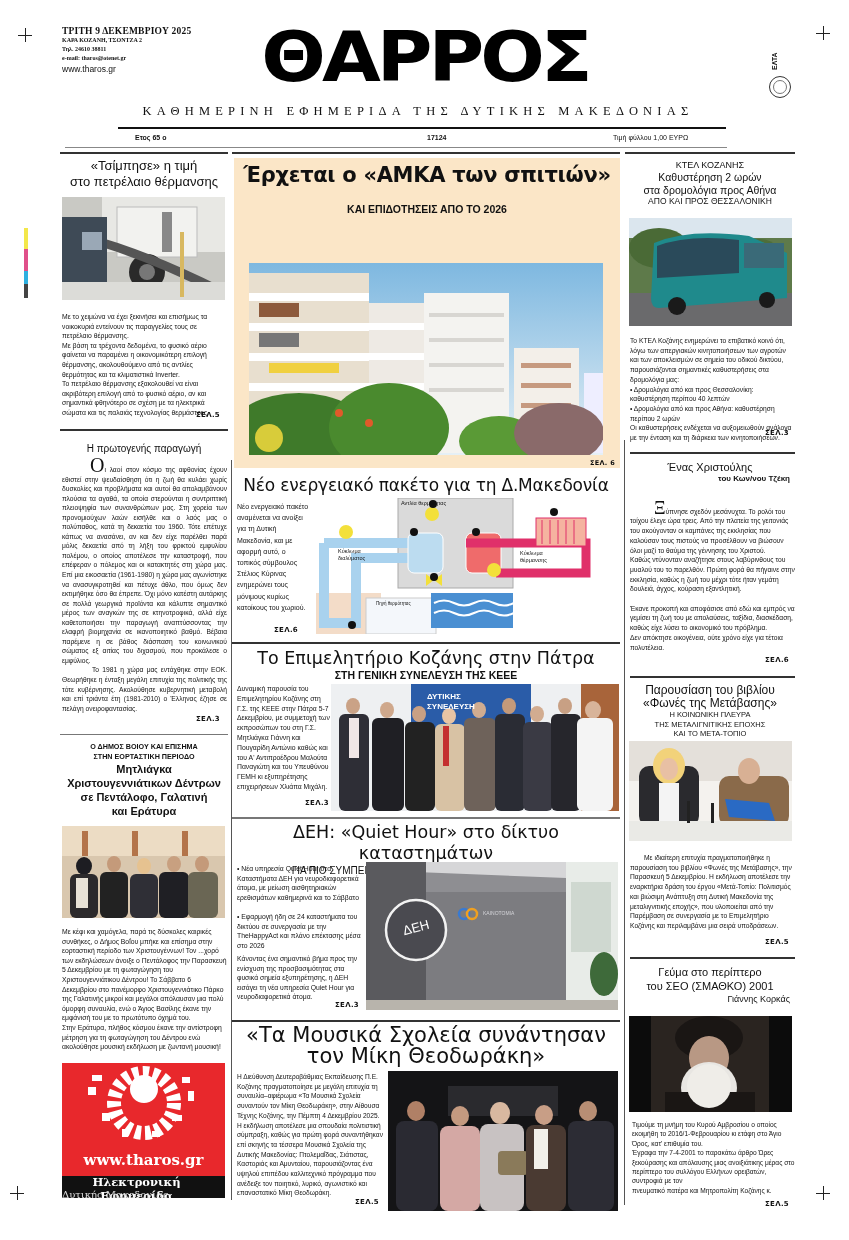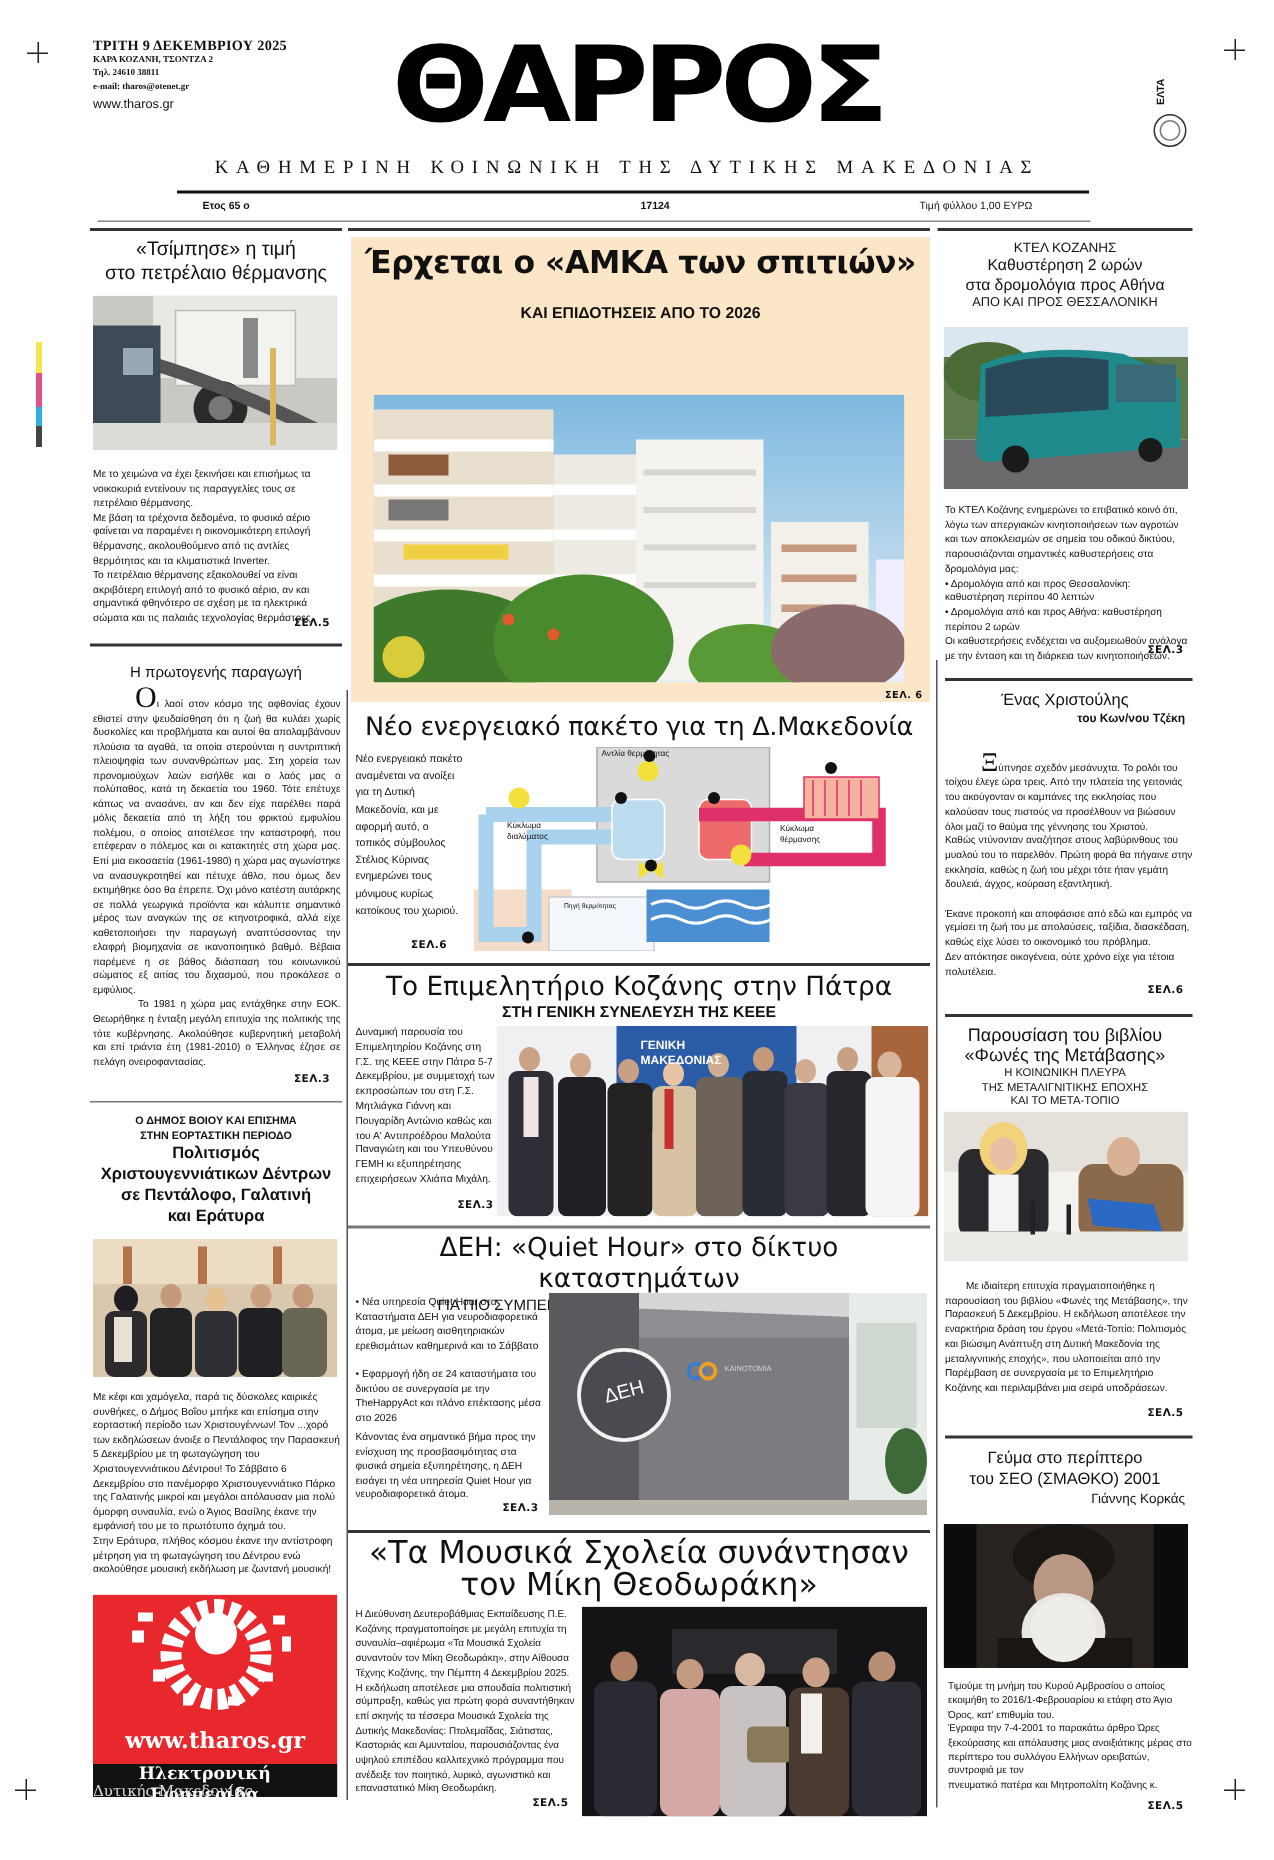--- a/index.html
+++ b/index.html
@@ -63,21 +63,21 @@
   <div class="www">www.tharos.gr</div>
 </div>
 
 <div class="logo">ΘΑΡΡΟΣ</div>
 
 <div class="elta">
   <div class="word">ΕΛΤΑ</div>
   <div class="circ"></div>
 </div>
 
-<div class="subtitle">ΚΑΘΗΜΕΡΙΝΗ ΚΟΙΝΩΝΙΚΗ ΤΗΣ ΔΥΤΙΚΗΣ ΜΑΚΕΔΟΝΙΑΣ</div>
+<div class="subtitle">ΚΑΘΗΜΕΡΙΝΗ ΕΦΗΜΕΡΙΔΑ ΤΗΣ ΔΥΤΙΚΗΣ ΜΑΚΕΔΟΝΙΑΣ</div>
 <div class="rule-thick"></div>
 <div class="infoline">
   <span style="left:70px">Ετος 65 ο</span>
   <span style="left:362px">17124</span>
   <span style="left:548px;font-weight:normal;">Τιμή φύλλου  1,00 ΕΥΡΩ</span>
 </div>
 <div class="rule-thin"></div>
 
 <div class="hr" style="left:60px;top:152px;width:168px;"></div>
 <div class="col" style="left:60px;top:158px;width:168px;">
@@ -116,21 +116,21 @@
 </div>
 <div class="sel" style="left:196px;top:715px;">ΣΕΛ.3</div>
 
 <div class="hr" style="left:60px;top:734px;width:168px;height:1px;background:#777;"></div>
 <div class="col" style="left:60px;top:742px;width:168px;">
   <div class="h-art" style="font-size:7.2px;line-height:10px;">
     <div>Ο ΔΗΜΟΣ ΒΟΙΟΥ ΚΑΙ ΕΠΙΣΗΜΑ</div>
     <div>ΣΤΗΝ ΕΟΡΤΑΣΤΙΚΗ ΠΕΡΙΟΔΟ</div>
   </div>
   <div class="h-art" style="font-size:11px;line-height:14px;">
-    <div>Πολιτισμός</div>
+    <div>Μητλιάγκα</div>
     <div>Χριστουγεννιάτικων Δέντρων</div>
     <div>σε Πεντάλοφο, Γαλατινή</div>
     <div>και Εράτυρα</div>
   </div>
 </div>
 <div class="photo" style="left:62px;top:826px;width:163px;height:92px;">
   <svg width="163" height="92" viewBox="0 0 163 92">
     <rect width="163" height="92" fill="#d9c7ae"></rect>
     <rect x="0" y="0" width="163" height="30" fill="#ecdcc4"></rect>
     <rect x="20" y="5" width="6" height="25" fill="#b3744a"></rect>
@@ -312,21 +312,21 @@
       <ellipse cx="178" cy="22" rx="7" ry="8" fill="#c49a7a"></ellipse>
         <rect x="164" y="30" width="30" height="97" rx="6" fill="#2a2c34"></rect>
       <ellipse cx="206" cy="30" rx="7" ry="8" fill="#d2ac90"></ellipse>
         <rect x="192" y="38" width="30" height="89" rx="6" fill="#3a3a44"></rect>
       <ellipse cx="234" cy="22" rx="7" ry="8" fill="#c8a084"></ellipse>
         <rect x="220" y="30" width="30" height="97" rx="6" fill="#26262c"></rect>
       <ellipse cx="262" cy="26" rx="8" ry="9" fill="#d8b49a"></ellipse>
         <rect x="246" y="34" width="36" height="93" rx="6" fill="#f4f4f4"></rect>
     </g>
   </svg>
-  <div style="position:absolute;left:96px;top:8px;width:60px;color:#fff;font-weight:bold;font-size:8px;line-height:10px;">ΓΕΝΙΚΗ ΜΑΚΕΔΟΝΙΑΣ</div>
+  <div style="position:absolute;left:96px;top:8px;width:60px;color:#fff;font-weight:bold;font-size:8px;line-height:10px;">ΔΥΤΙΚΗΣ ΣΥΝΕΛΕΥΣΗ</div>
 </div>
 
 <div class="hr" style="left:232px;top:817px;width:388px;height:1.5px;background:#777;"></div>
 <div class="col" style="left:232px;top:822px;width:388px;">
   <div class="h-art" style="font-size:17.5px;line-height:21px;font-weight:normal;font-family:'DejaVu Sans',sans-serif;">ΔΕΗ: «Quiet Hour» στο δίκτυο καταστημάτων</div>
   <div class="h-art" style="font-size:10px;line-height:13px;font-weight:normal;">ΓΙΑ ΠΙΟ ΣΥΜΠΕΡΙΛΗΠΤΙΚΗ ΕΜΠΕΙΡΙΑΤΩΝ ΠΕΛΑΤΩΝ ΤΗΣ</div>
 </div>
 <div class="body-txt" style="position:absolute;left:237px;top:864px;width:128px;font-size:6.8px;line-height:9.6px;">• Νέα υπηρεσία Quiet Hour στα Καταστήματα ΔΕΗ για νευροδιαφορετικά άτομα, με μείωση αισθητηριακών ερεθισμάτων καθημερινά και το Σάββατο</div>
 <div class="body-txt" style="position:absolute;left:237px;top:912px;width:128px;font-size:6.8px;line-height:9.6px;">• Εφαρμογή ήδη σε 24 καταστήματα του δικτύου σε συνεργασία με την TheHappyAct και πλάνο επέκτασης μέσα στο 2026</div>
 <div class="body-txt" style="position:absolute;left:237px;top:954px;width:128px;font-size:6.8px;line-height:9.6px;">Κάνοντας ένα σημαντικό βήμα προς την ενίσχυση της προσβασιμότητας στα φυσικά σημεία εξυπηρέτησης, η ΔΕΗ εισάγει τη νέα υπηρεσία Quiet Hour για νευροδιαφορετικά άτομα.</div>

